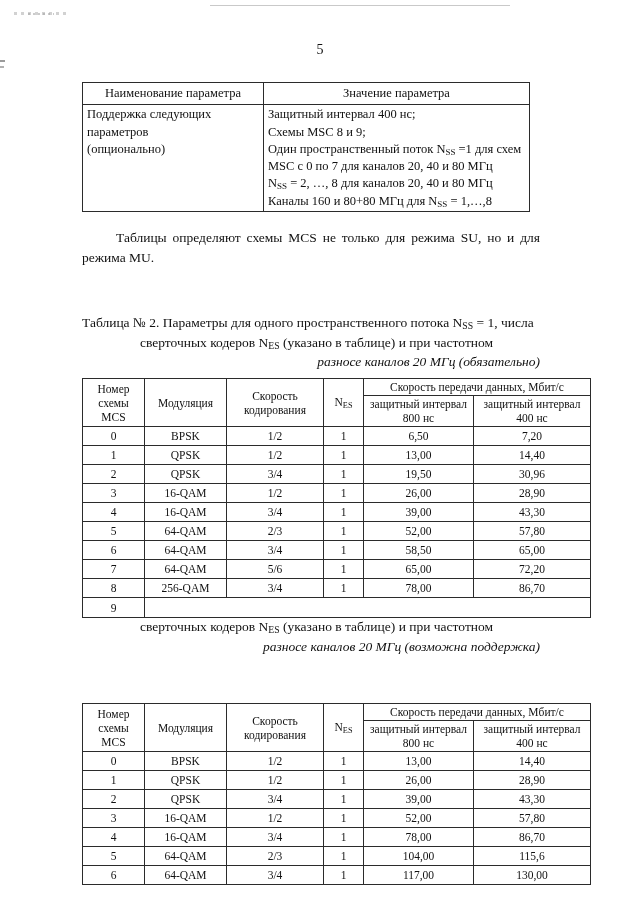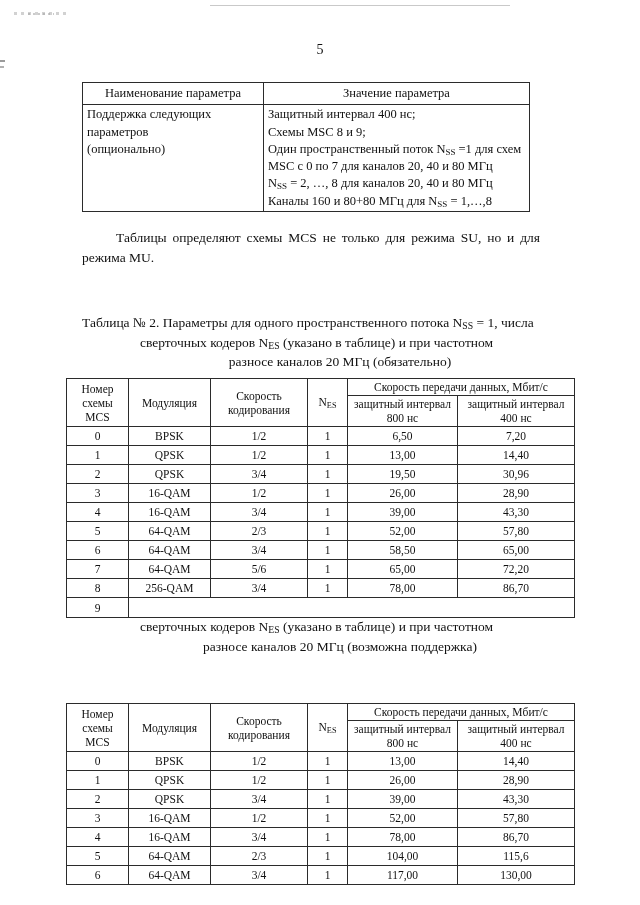--- a/index.html
+++ b/index.html
@@ -107,24 +107,24 @@
   
   .caption {
     position: absolute;
     left: 82px;
     width: 458px;
     font-size: 13.5px;
     line-height: 1.45;
     text-align: justify;
   }
   .caption .l2 { display:block; padding-left: 58px; }
-  .caption .l3 { display:block; padding-left: 58px; text-align:center;}
+  .caption .l3 { display:block; padding-left: 58px; text-align:right;font-style:italic;}
 
   
-  .mcs { position: absolute; left: 66px; width: 448px; }
+  .mcs { position: absolute; left: 82px; width: 448px; }
   table.mcs-t {
     border-collapse: collapse;
     width: 100%;
     font-size: 11.5px;
     line-height: 1.22;
     table-layout: fixed;
   }
   table.mcs-t td, table.mcs-t th {
     border: 1px solid #2b2b2b;
     text-align: center;

